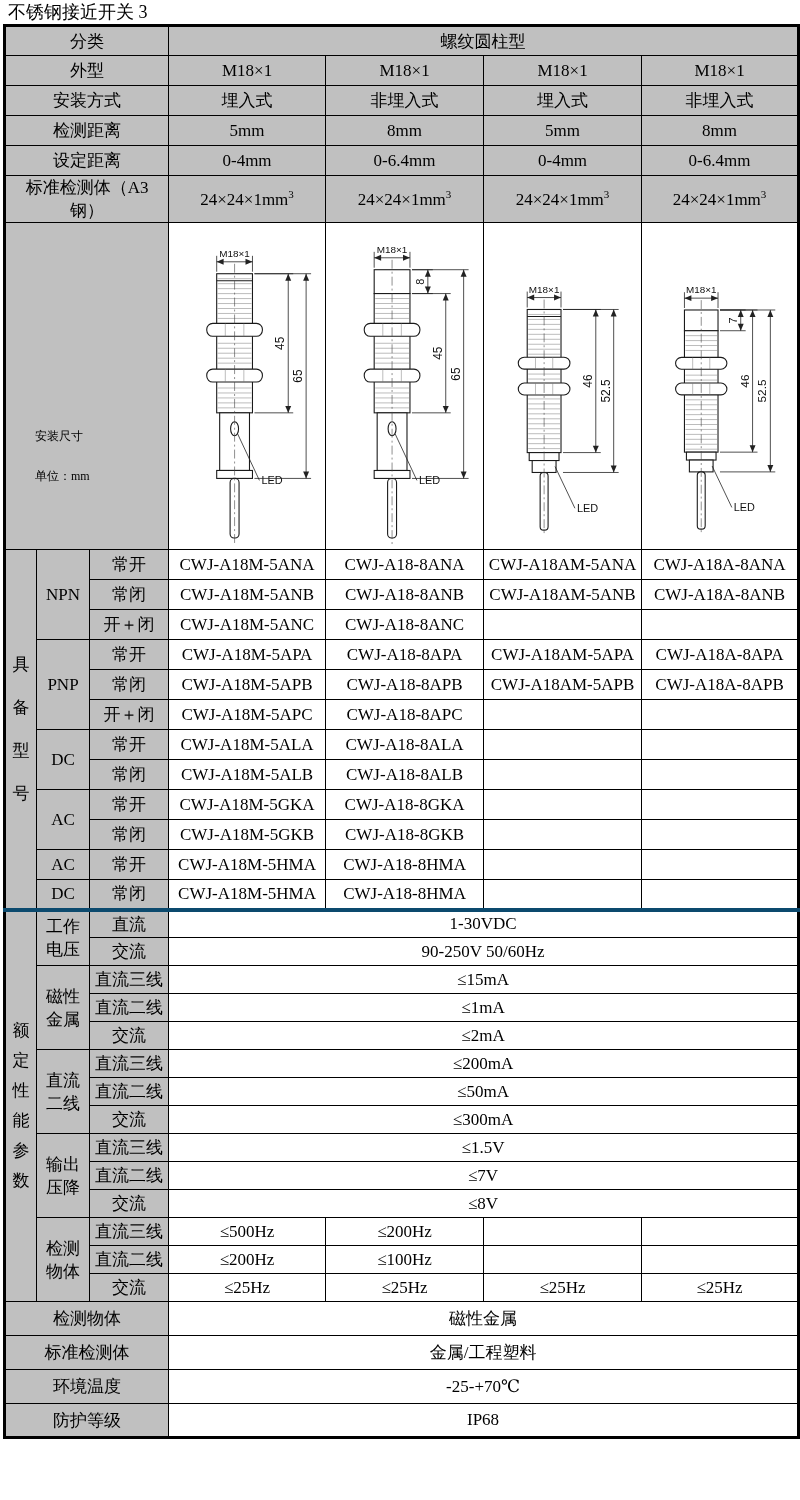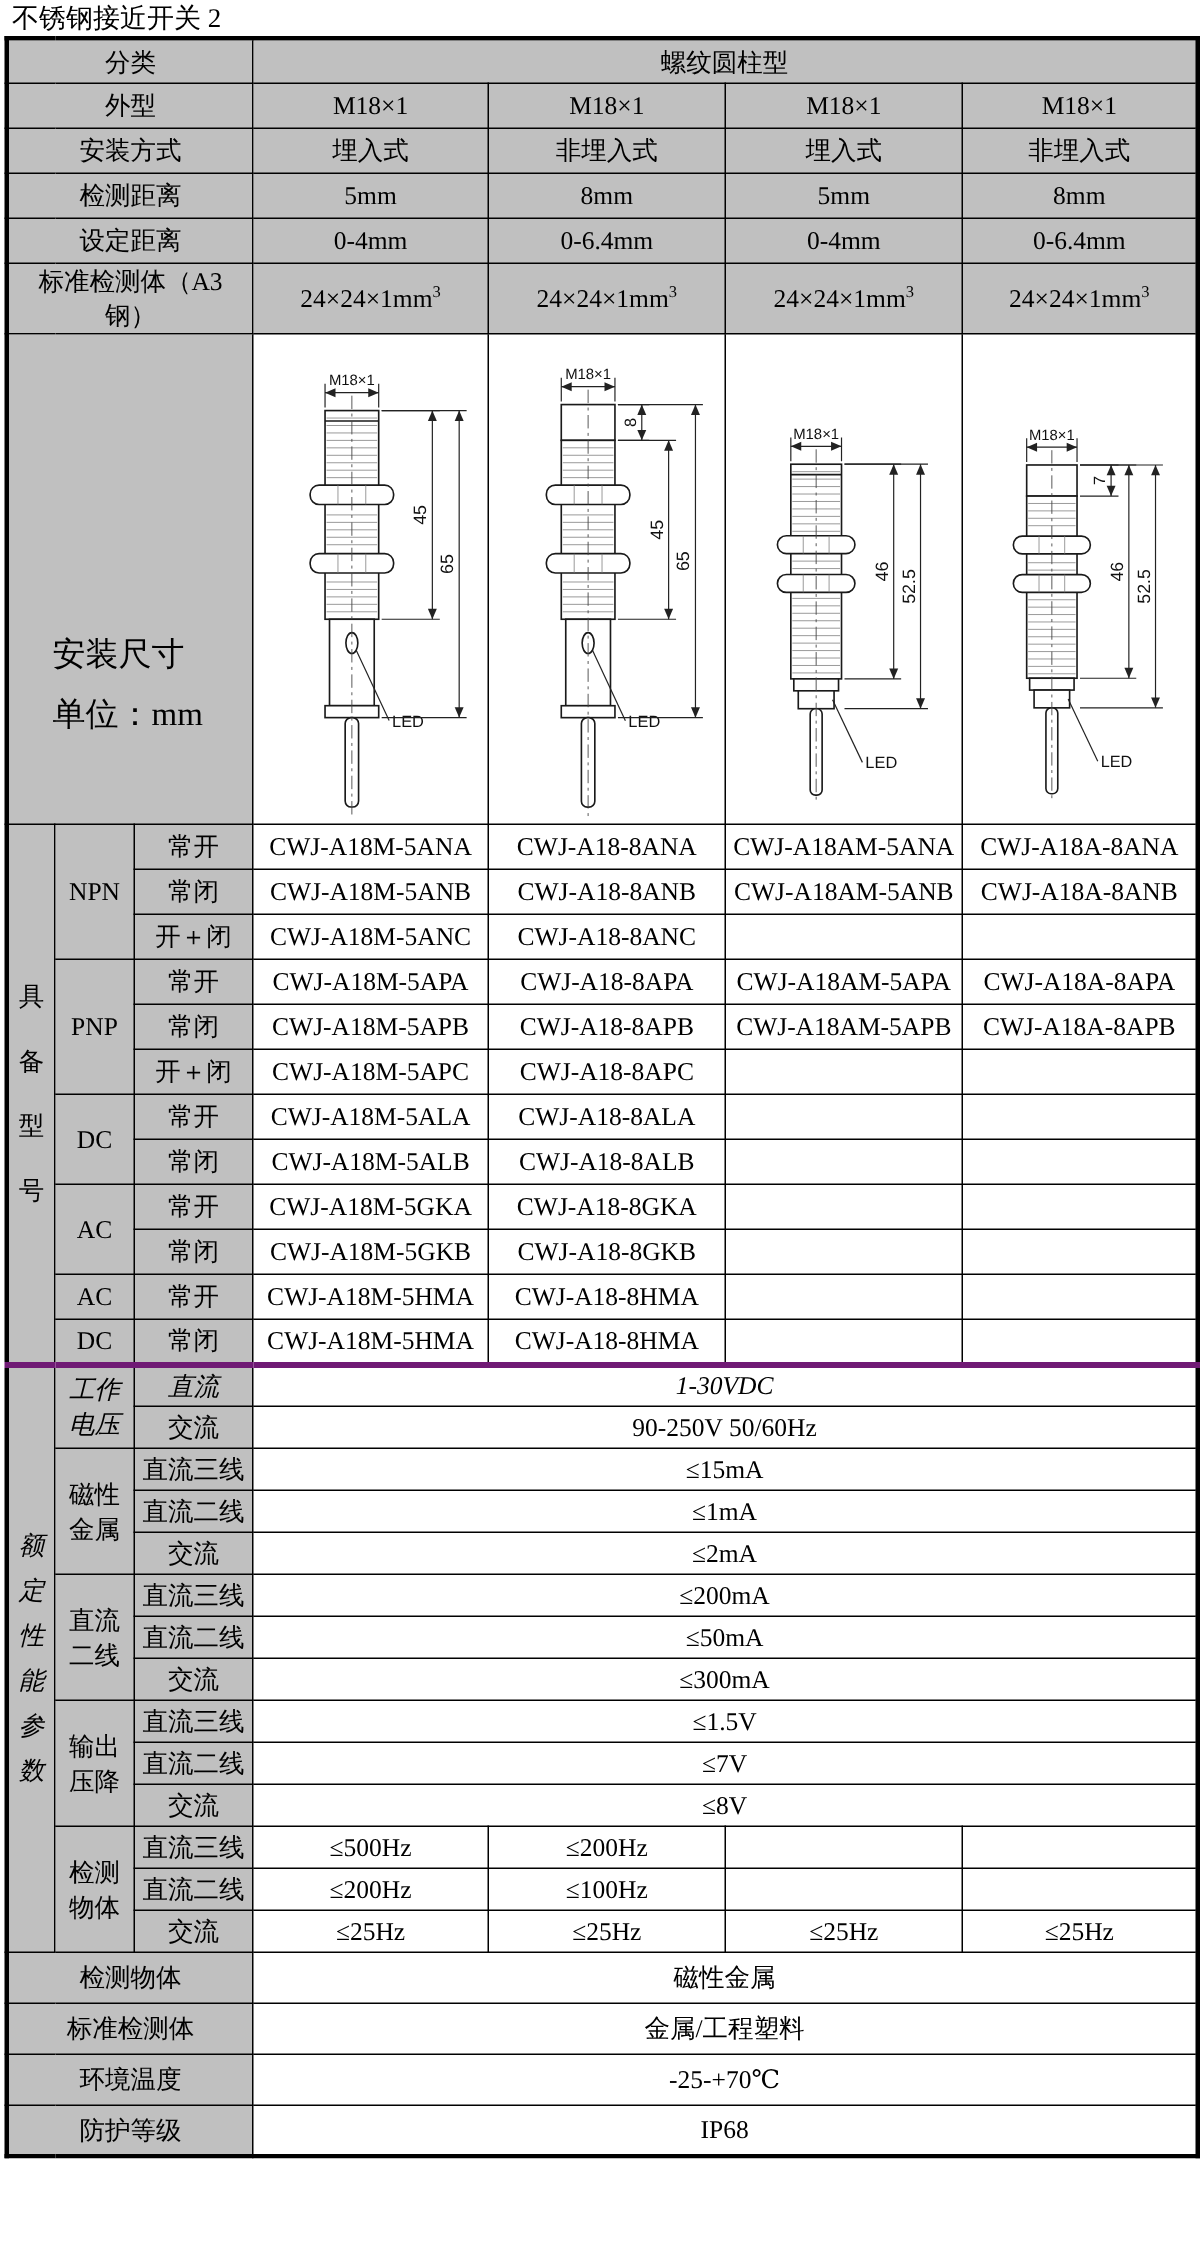--- a/index.html
+++ b/index.html
@@ -8,41 +8,41 @@
   .doc-title{font-size:18px;height:24px;line-height:24px;padding-left:8px;}
   table.spec{border-collapse:collapse;table-layout:fixed;width:794px;margin-left:3px;border:3px solid #000;}
   td{border:1px solid #000;text-align:center;vertical-align:middle;font-size:17px;padding:0 1px;overflow:hidden;}
   td.hdr{background:#c0c0c0;}
   td.white{background:#ffffff;}
   tr.r-top{height:30px;}
   tr.r-draw{height:327px;}
   tr.r-model{height:30px;}
   tr.r-perf{height:28px;}
   tr.r-foot{height:34px;}
-  tr.sec-thick td{border-top:4px solid #701a75;font-style:italic;}
+  tr.sec-thick td{border-top:4px solid #0c4a6e;}
   sup{font-size:11px;}
   .vstack{margin:0 auto;font-size:17px;}
   .vm{line-height:43px;}
   .vp{line-height:30px;}
-  .inst{text-align:left;padding-left:28px;margin-top:140px;line-height:40px;font-size:22px;}
+  .inst{text-align:left;padding-left:28px;margin-top:140px;line-height:40px;font-size:12px;}
   td.drawcell{padding:0;}
   svg.sensor{display:block;width:100%;height:325px;}
   svg .ln{stroke:#1a1a1a;stroke-width:1.1;fill:none;}
   svg .fw{stroke:#1a1a1a;stroke-width:1.1;fill:#ffffff;}
   svg .thr{stroke:#777;stroke-width:0.5;}
   svg .cl{stroke:#444;stroke-width:0.6;stroke-dasharray:9 3 2 3;fill:none;}
   svg .dim{stroke:#222;stroke-width:0.8;fill:none;}
   svg .ar{fill:#222;stroke:none;}
   svg text{fill:#111;font-family:"Liberation Sans","DejaVu Sans",sans-serif;}
 </style>
 </head>
 <body>
 
 <div class="page">
-  <div class="doc-title">不锈钢接近开关 2</div>
+  <div class="doc-title">不锈钢接近开关 3</div>
   <table class="spec">
     <colgroup>
       <col style="width:32px">
         <col style="width:53px">
         <col style="width:79px">
       <col style="width:157px">
         <col style="width:158px">
         <col style="width:158px">
         <col style="width:157px">
     </colgroup>

